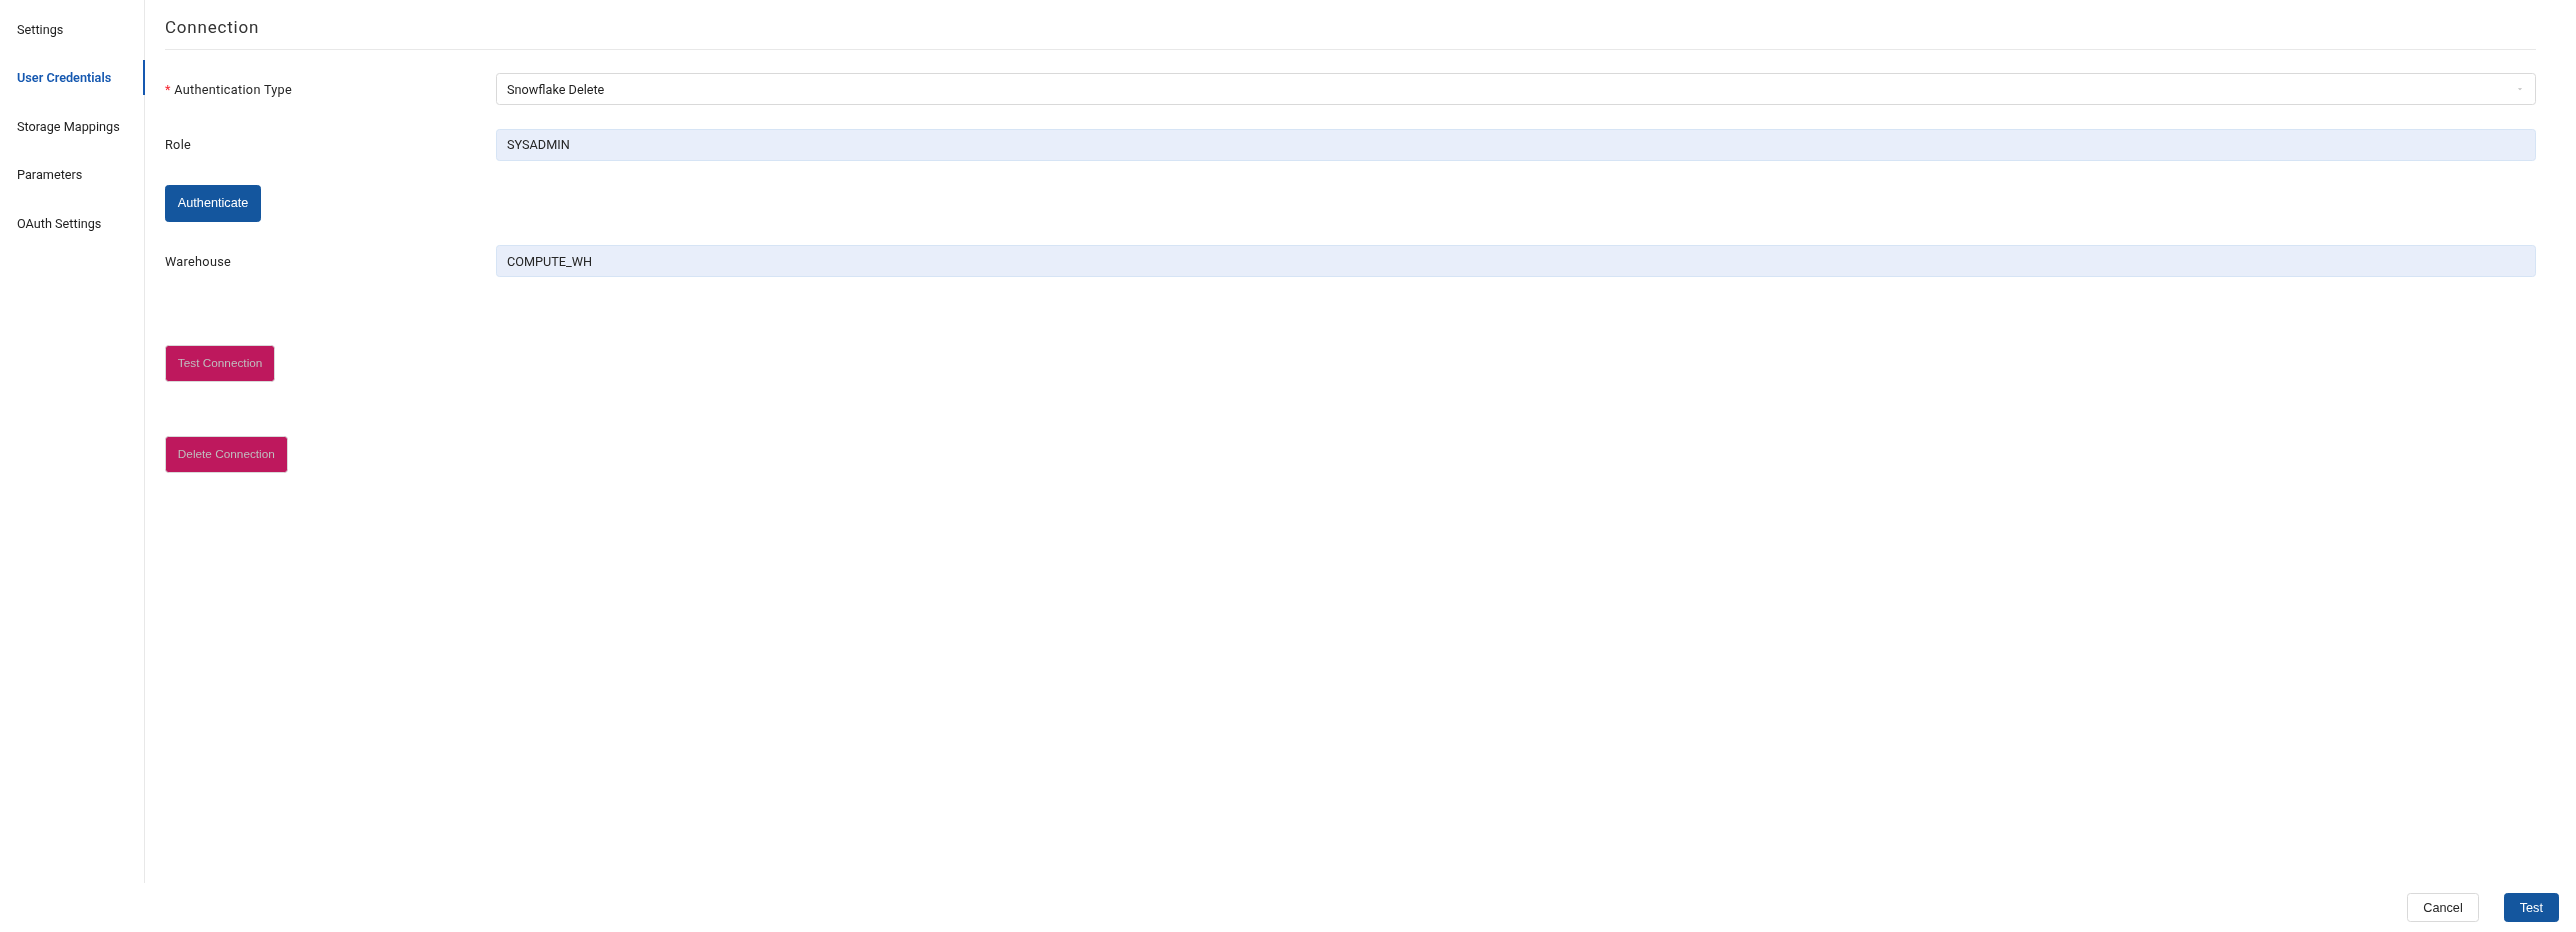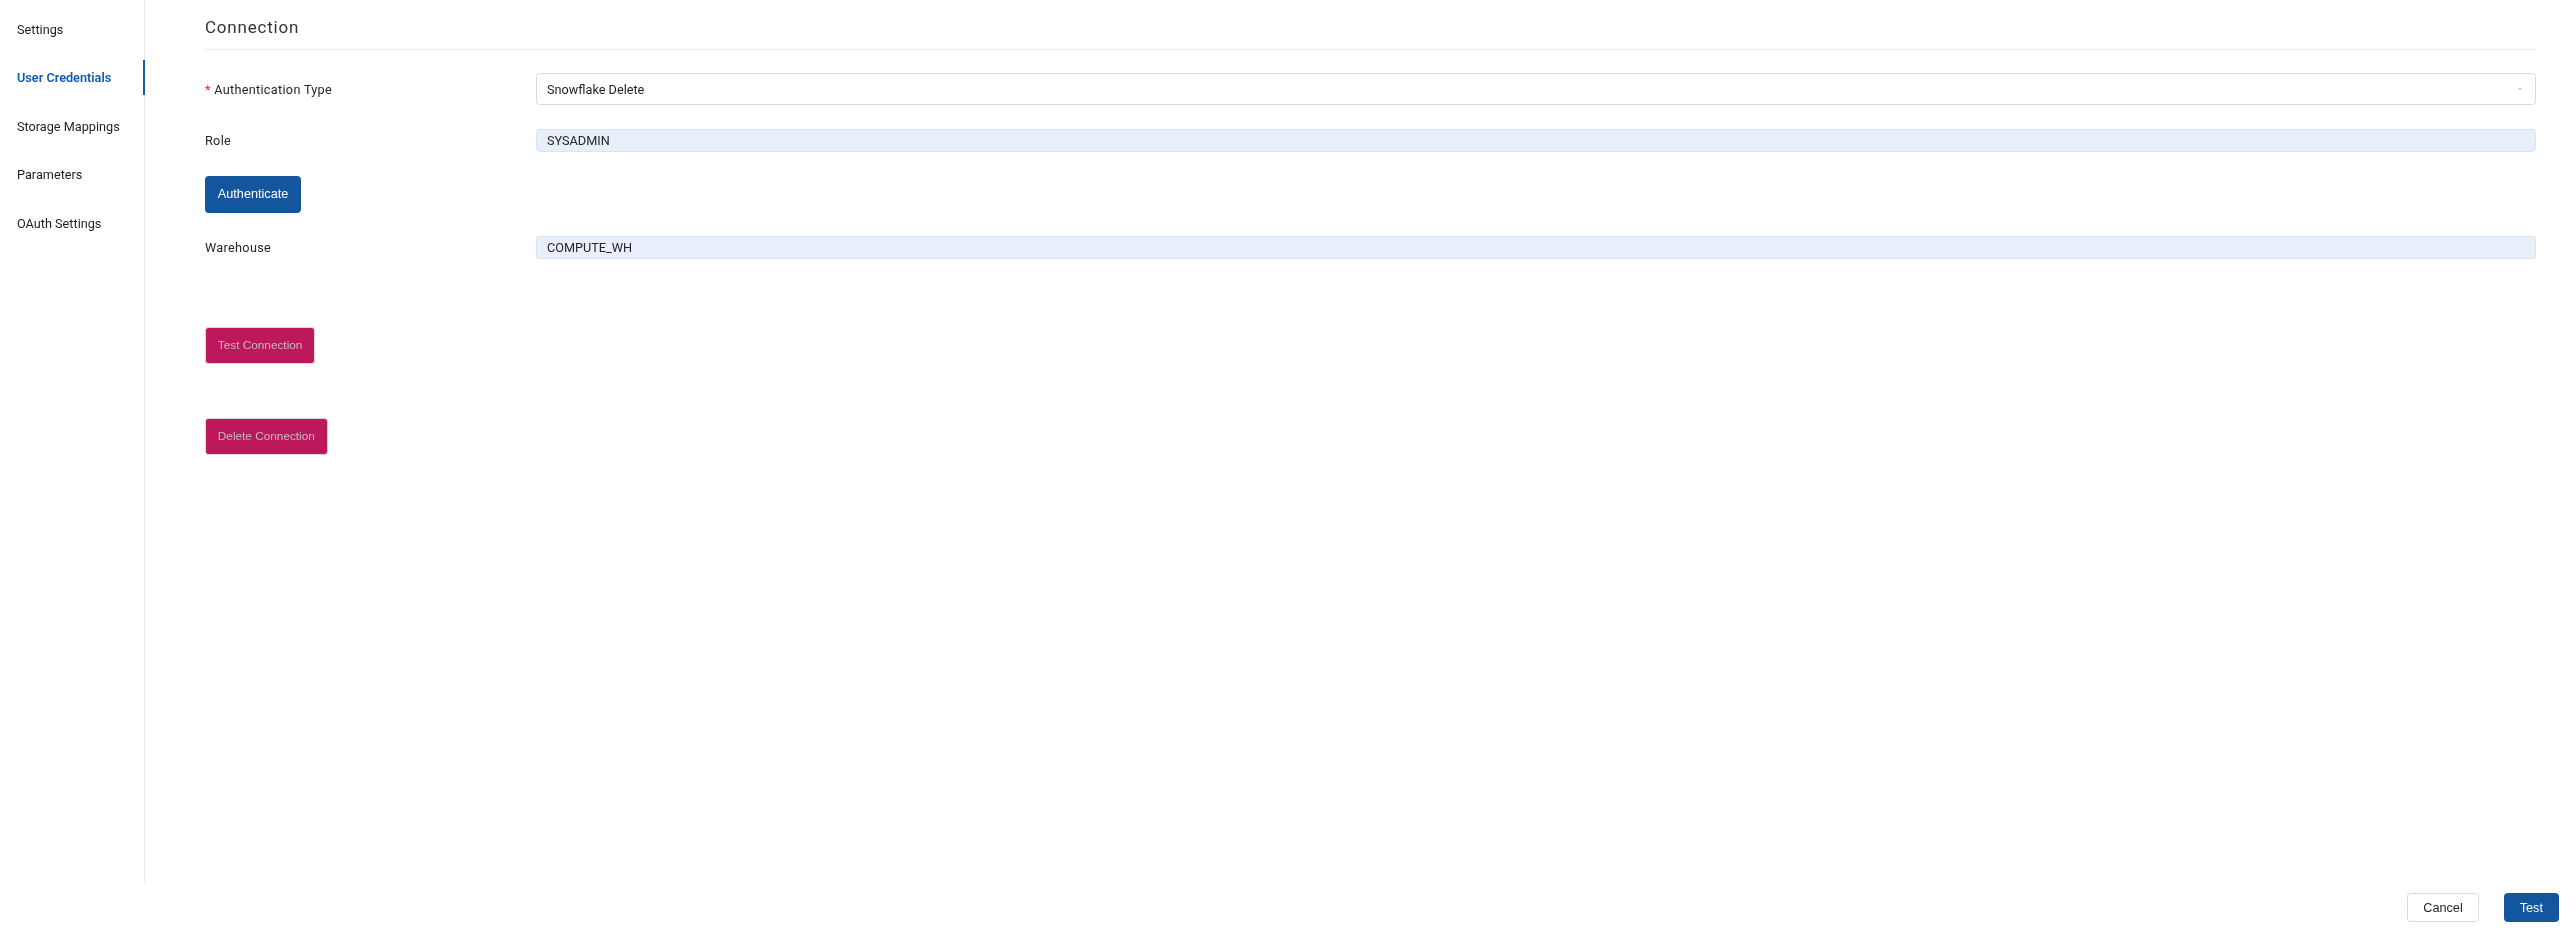--- a/index.html
+++ b/index.html
@@ -38,21 +38,20 @@
     cursor: pointer;
     color: #8c8c8c;
     border: none;
     background: transparent;
   }
   .close-btn svg { width: 11.8px; height: 11.8px; }
   .modal-body {
     flex: 1;
     display: flex;
     min-height: 380px;
-    gap: 40px;
   }
   .sidebar {
     width: 145px;
     border-right: 0.8px solid #e8e8e8;
     padding: 11.8px 0;
   }
   .sidebar-item {
     padding: 10px 17px;
     font-size: 12.7px;
     color: #1f1f1f;
@@ -101,21 +100,21 @@
     align-items: center;
     justify-content: space-between;
     cursor: pointer;
     background: #fff;
     font-size: 12.7px;
   }
   .select .arrow { color: #bfbfbf; }
   .select .arrow svg { width: 10px; height: 10px; }
   .input-readonly {
     width: 100%;
-    height: 23px;
+    height: 32px;
     border: 0.8px solid #d6e4f5;
     background: #e8eefa;
     border-radius: 3.4px;
     padding: 0 10px;
     display: flex;
     align-items: center;
     font-size: 12.7px;
     color: #262626;
   }
   .btn {

